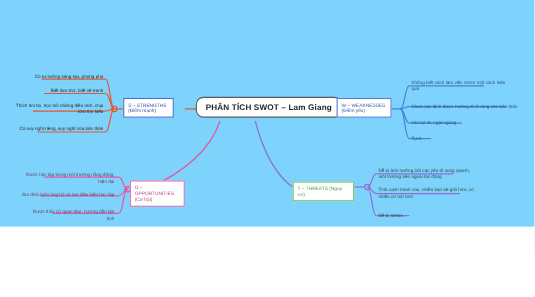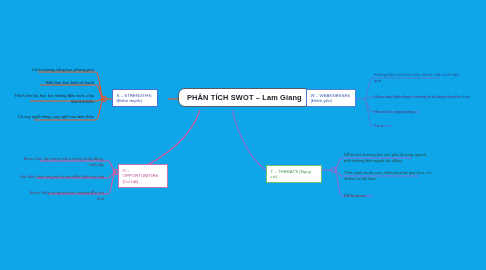--- a/index.html
+++ b/index.html
@@ -4,22 +4,22 @@
 <style>
   * { box-sizing: border-box; margin: 0; padding: 0; }
   html, body {
     width: 486px; height: 270px;
     background: #ffffff;
     font-family: "Liberation Sans", sans-serif;
     overflow: hidden;
   }
   #canvas {
     position: relative;
-    width: 486px; height: 270px;
-    background: #0ea5e9;
+    width: 486px; height: 206px;
+    background: #7dd3fc;
   }
   svg.links {
     position: absolute; left: 0; top: 0;
     width: 486px; height: 270px;
     pointer-events: none;
   }
   .node {
     position: absolute;
     white-space: nowrap;
     line-height: 1.25;

